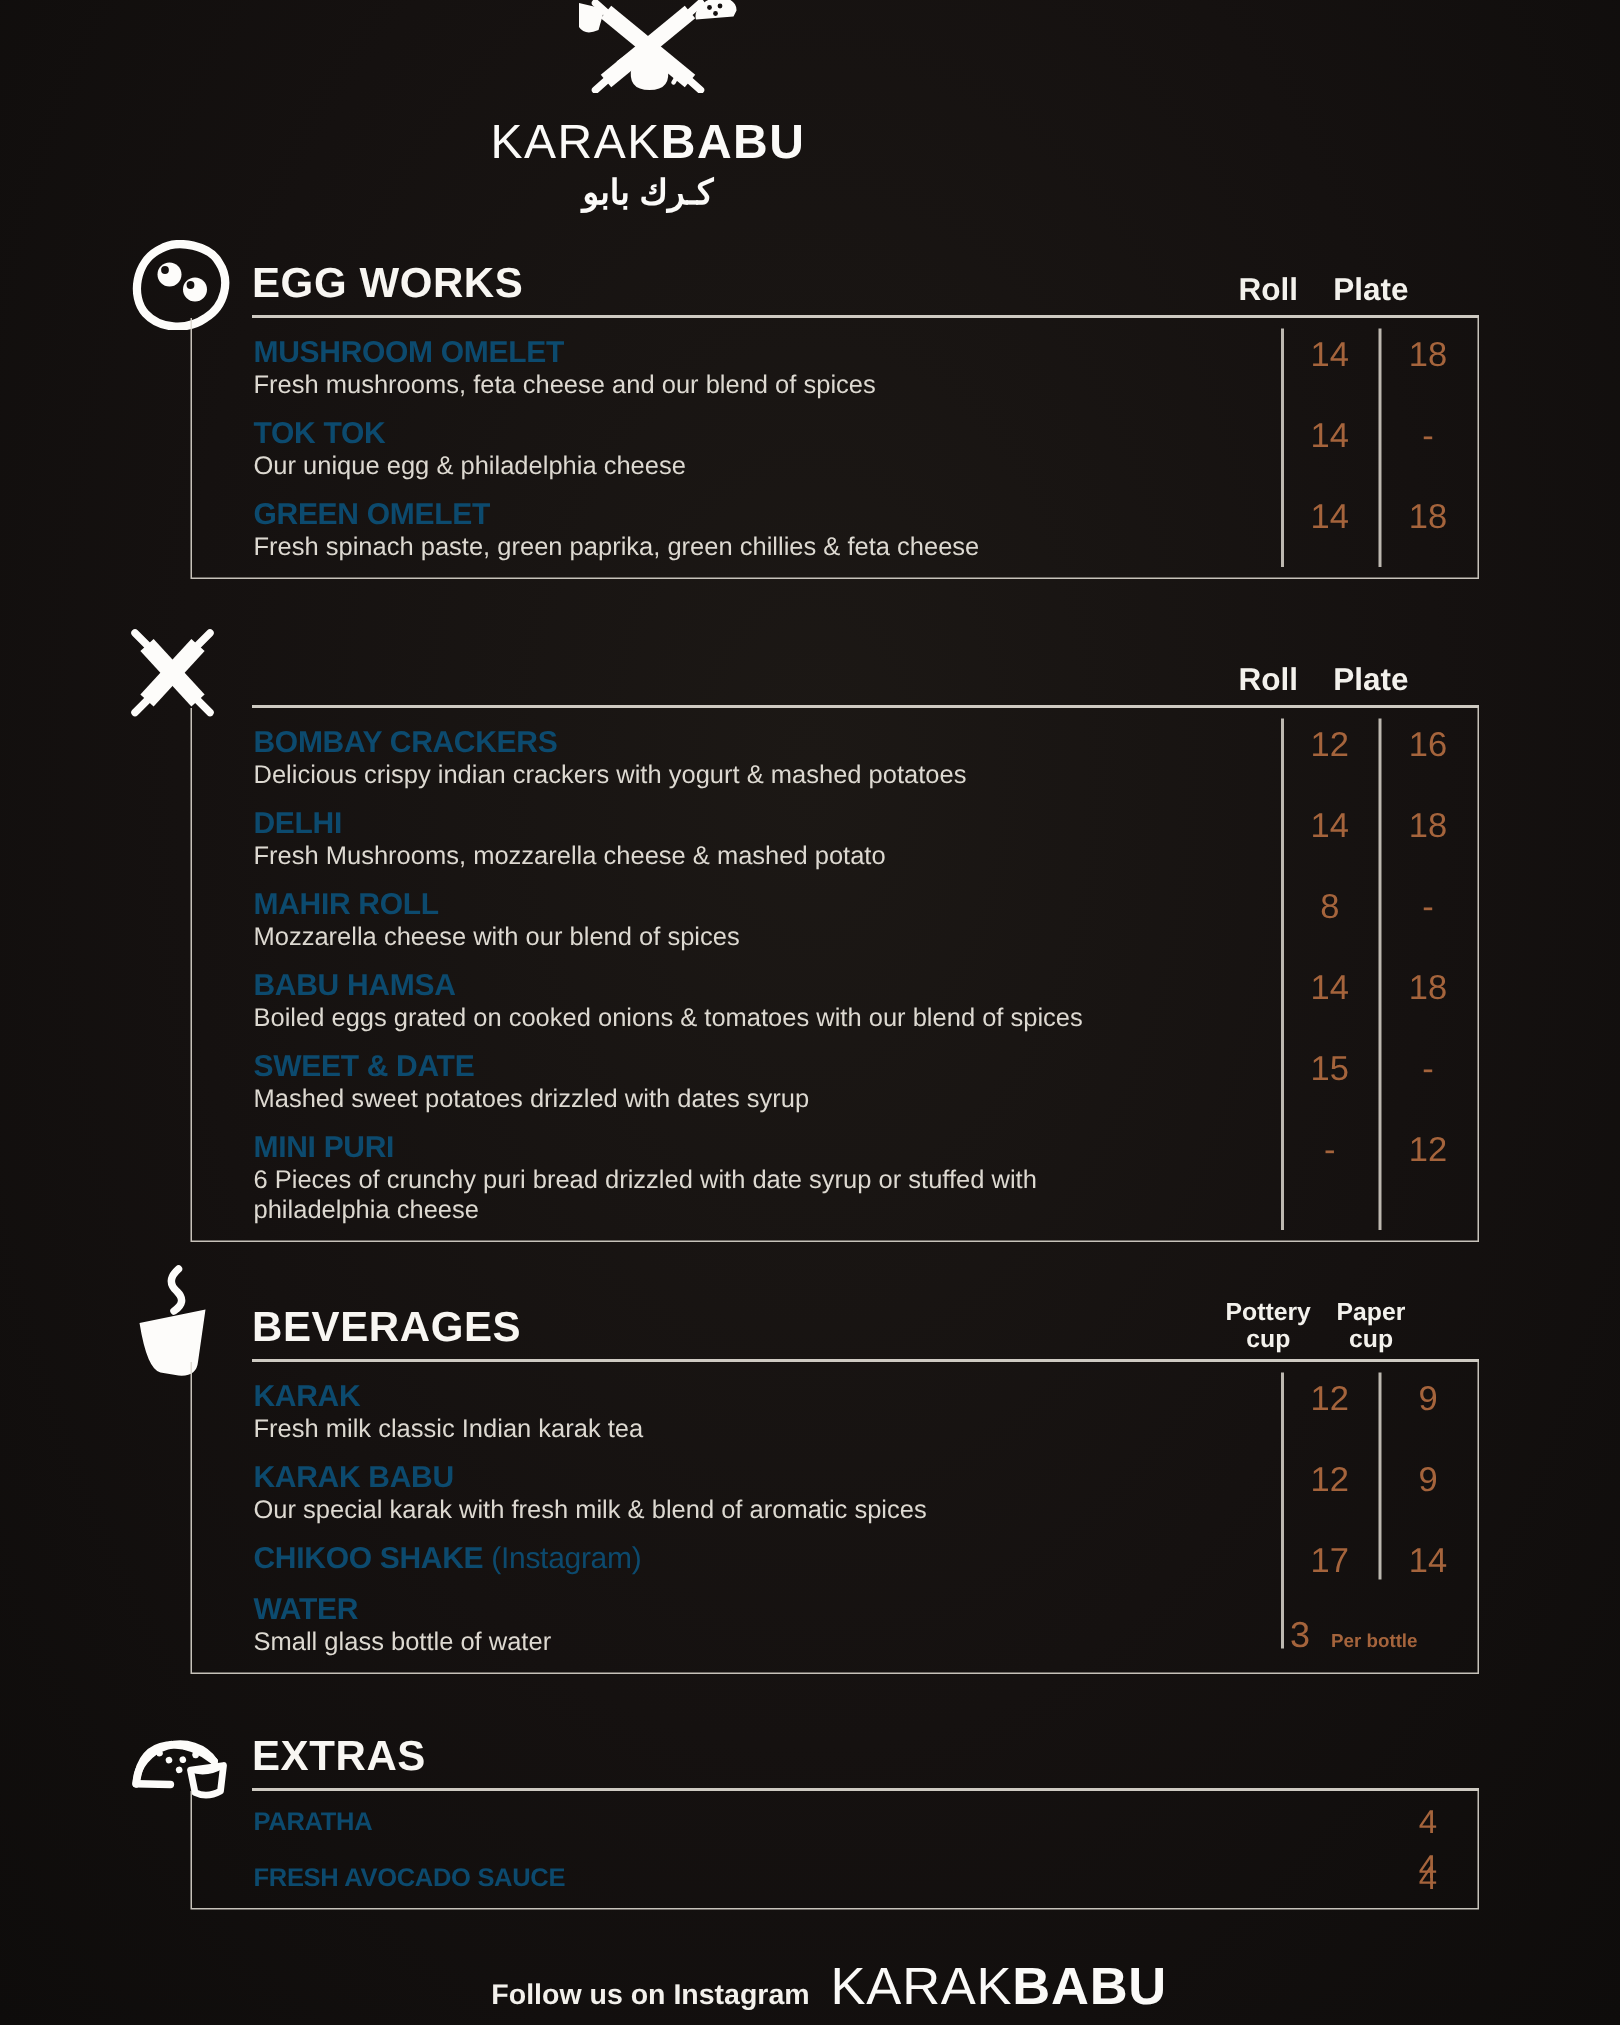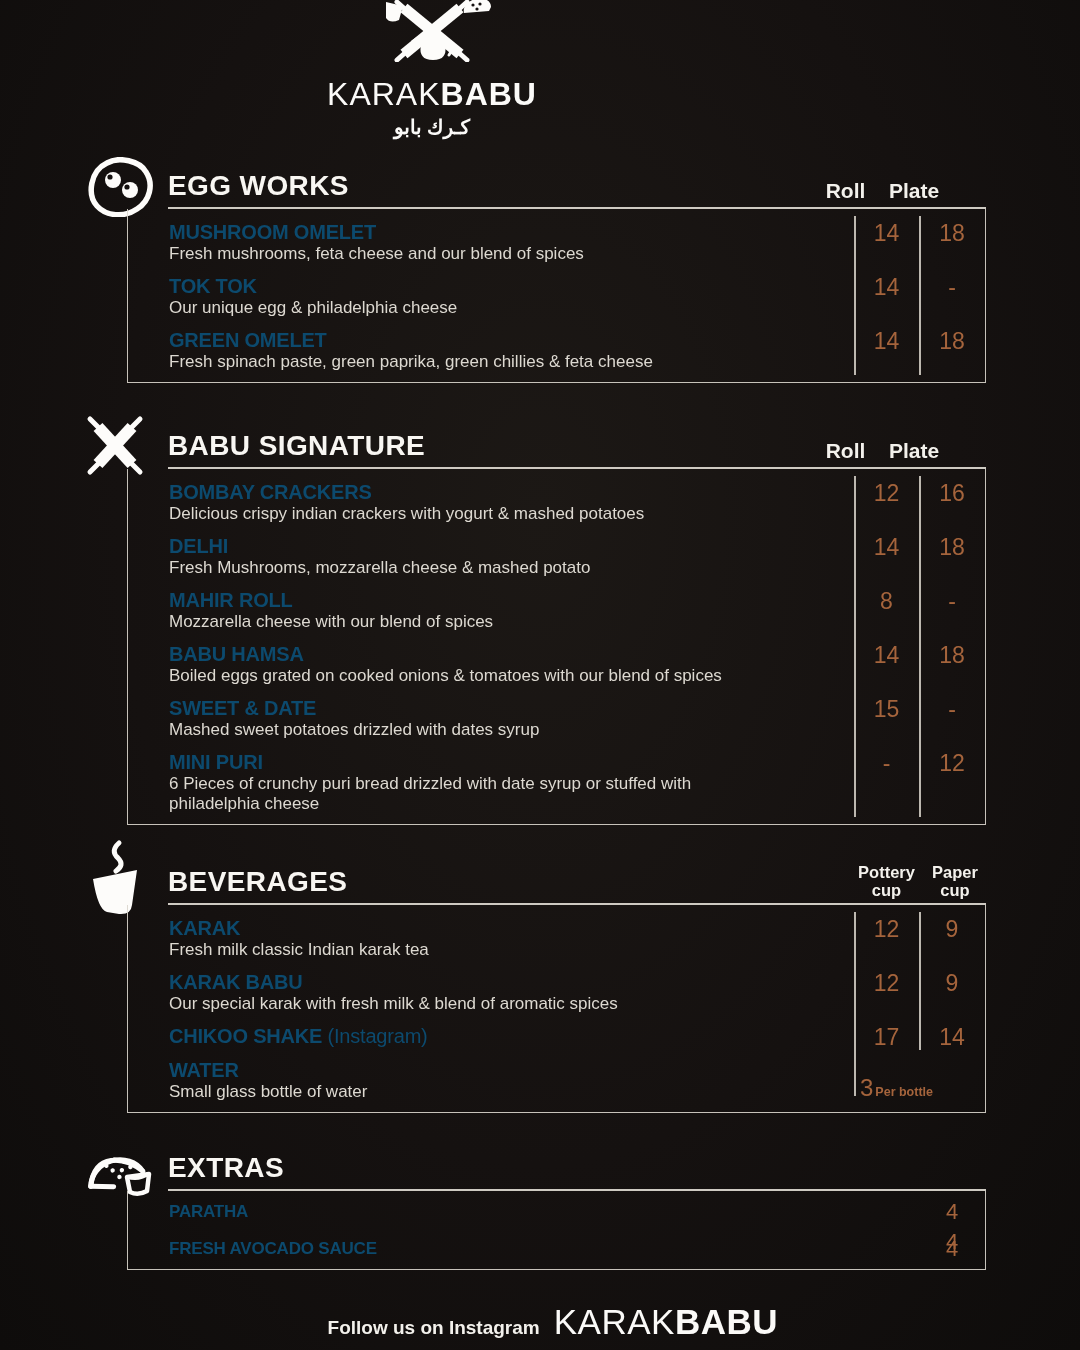--- a/index.html
+++ b/index.html
@@ -11,50 +11,50 @@
     -webkit-font-smoothing:antialiased;
   }
   .page{position:relative;width:864px;height:1350px;}
 
   
   .logo{display:flex;flex-direction:column;align-items:center;padding-top:0;}
   .logo-icon{width:190px;height:62px;}
   .logo-word{margin-top:14px;font-size:32px;letter-spacing:1px;color:#fbfaf8;}
   .logo-word .thin{font-weight:400;}
   .logo-word .bold{font-weight:700;}
-  .logo-ar{margin-top:2px;font-size:20px;font-weight:700;color:#fbfaf8;}
+  .logo-ar{margin-top:2px;font-size:23px;font-weight:700;color:#fbfaf8;}
 
   
   .sec{position:relative;margin-left:127px;width:859px;}
   .sec-head{position:relative;padding-left:41px;height:38px;}
   .sec-title{display:inline-block;margin:0;font-size:28px;font-weight:700;letter-spacing:.4px;color:#f8f6f2;line-height:34px;}
   .sec-icon{position:absolute;}
   .col-label{position:absolute;bottom:4px;text-align:center;font-weight:700;color:#f3f1ec;}
   .col-label.one{font-size:21px;}
-  .col-label.two{font-size:16.5px;line-height:18px;margin-left:41px;}
+  .col-label.two{font-size:16.5px;line-height:18px;}
   .cl1{left:686px;width:65px;}
   .cl2{left:751px;width:72px;}
   .sec-rule{margin-left:41px;border-top:2px solid rgba(222,218,209,.92);}
   .sec-box{position:relative;border:1.5px solid rgba(218,214,205,.9);border-top:none;padding:5px 0 6px 0;}
 
   .row{position:relative;padding:7px 0 4px 41px;}
   .rname{font-size:20px;font-weight:700;line-height:23px;letter-spacing:-.2px;color:#0c4a6e;white-space:nowrap;}
   .rname .suffix{font-weight:400;}
   .rdesc{font-size:17px;font-weight:400;line-height:20px;color:#ddd9d1;white-space:nowrap;}
   .price{position:absolute;top:8px;text-align:center;font-size:23px;line-height:23px;color:#a5643c;}
   .p1{left:726px;width:65px;}
   .p2{left:791px;width:66px;}
   .v{position:absolute;top:7px;bottom:7px;width:1.5px;background:rgba(218,214,205,.85);}
   .v1{left:726px;}
   .v2{left:791px;}
   #sec-beverages .v1{bottom:16px;}
   #sec-beverages .v2{bottom:62px;}
   .pwide{position:absolute;left:732px;top:22px;width:140px;color:#a5643c;white-space:nowrap;}
   .pwide .big{font-size:24px;}
-  .pwide .note{font-size:12.5px;font-weight:700;margin-left:2px;}
+  .pwide .note{font-size:12.5px;font-weight:700;margin-left:14px;}
 
   
   .xrow{position:relative;padding:3.5px 0 3.5px 41px;}
   .xrow .rname{font-size:17px;}
   .xprice{position:absolute;top:3px;left:791px;width:66px;text-align:center;font-size:22px;color:#a5643c;}
 
   .m-egg{margin-top:30px;}
   .m-babu{margin-top:46px;}
   .m-bev{margin-top:40px;}
   .m-extra{margin-top:38px;}
@@ -144,21 +144,20 @@
   <div class="sec m-babu" id="sec-babu">
     <div class="sec-head">
       <svg class="sec-icon" style="left:-45px;top:-16px;width:66px;height:66px;" viewBox="0 0 66 66">
         <line class="st" x1="8" y1="6" x2="18" y2="16" stroke-width="5"></line>
         <line class="st" x1="48" y1="49" x2="58" y2="59" stroke-width="5"></line>
         <line x1="16" y1="14" x2="50" y2="51" stroke="#fdfcfa" stroke-width="12"></line>
         <line class="st" x1="58" y1="6" x2="48" y2="16" stroke-width="5"></line>
         <line class="st" x1="18" y1="49" x2="8" y2="59" stroke-width="5"></line>
         <line x1="50" y1="14" x2="16" y2="51" stroke="#fdfcfa" stroke-width="12"></line>
       </svg>
-      <h2 class="sec-title">BABU SIGNATURE</h2>
       <span class="col-label one cl1">Roll</span>
       <span class="col-label one cl2">Plate</span>
     </div>
     <div class="sec-rule"></div>
     <div class="sec-box">
       <div class="v v1"></div>
       <div class="v v2"></div>
 
       <div class="row">
         <div class="rname">BOMBAY CRACKERS</div>

